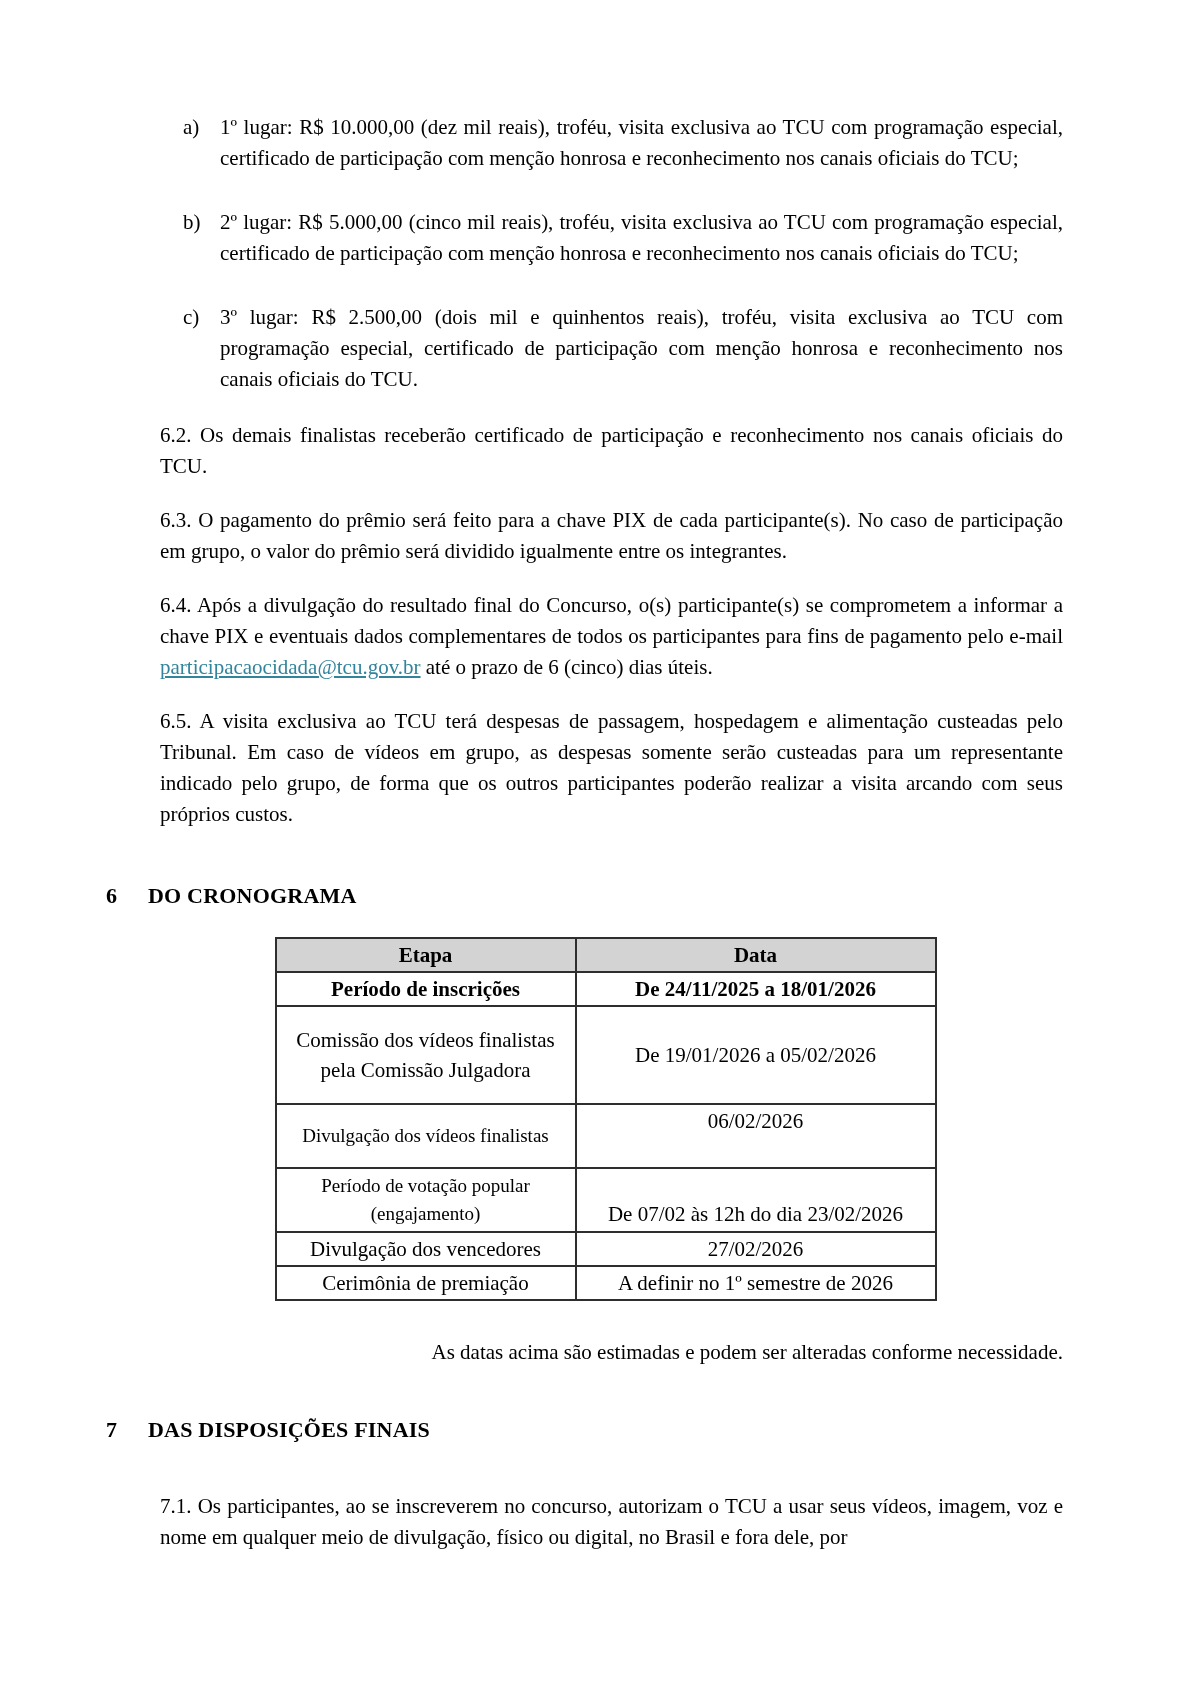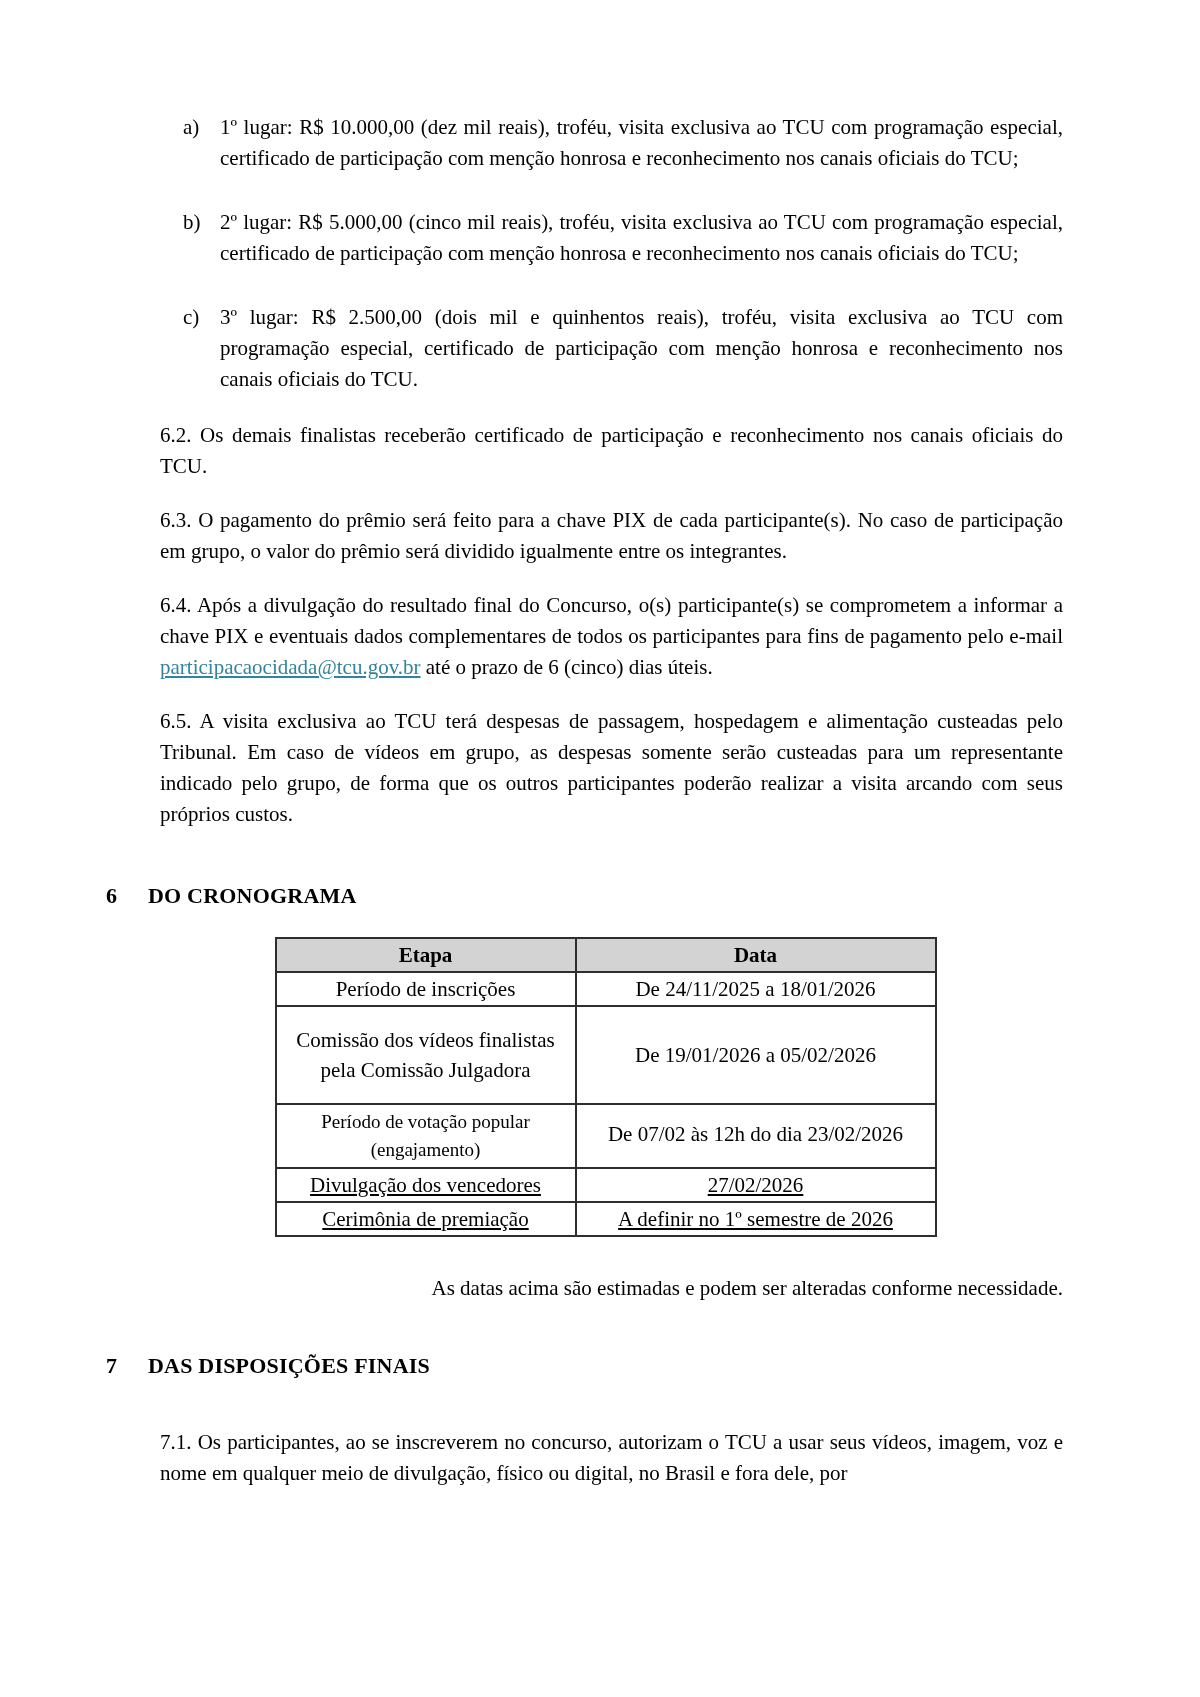--- a/index.html
+++ b/index.html
@@ -54,27 +54,27 @@
     border: 2px solid var(--border);
     text-align: center;
     padding: 1px 6px;
     line-height: 30px;
   }
   table.schedule th {
     background: var(--table-header-bg);
     font-weight: bold;
     height: 34px;
   }
-  tr.r1 td { height: 26px; }
+  tr.r1 td { height: 26px; font-weight: bold; }
   tr.r2 td { height: 98px; }
   tr.r3 td, tr.r4 td { height: 64px; }
-  tr.r5 td, tr.r6 td { height: 33px; text-decoration: underline; }
+  tr.r5 td, tr.r6 td { height: 33px; }
   tr.r3 td.etapa, tr.r4 td.etapa { font-size: 19px; line-height: 28px; }
   tr.r3 td.data { vertical-align: top; }
-  tr.r4 td.data { vertical-align: bottom; padding-bottom: 18px; }
+  tr.r4 td.data { vertical-align: bottom; padding-bottom: 2px; }
   
   p.note { margin: 36px 0 0 40px; text-align: right; }
   
   p.p71 { margin-top: 46px; }
 </style>
 </head>
 <body>
 
 <div class="page">
 
@@ -119,20 +119,24 @@
     </thead>
     <tbody>
       <tr class="r1">
         <td class="etapa">Período de inscrições</td>
         <td class="data">De 24/11/2025 a 18/01/2026</td>
       </tr>
       <tr class="r2">
         <td class="etapa">Comissão dos vídeos finalistas pela Comissão Julgadora</td>
         <td class="data">De 19/01/2026 a 05/02/2026</td>
       </tr>
+      <tr class="r3">
+        <td class="etapa">Divulgação dos vídeos finalistas</td>
+        <td class="data">06/02/2026</td>
+      </tr>
       <tr class="r4">
         <td class="etapa">Período de votação popular (engajamento)</td>
         <td class="data">De 07/02 às 12h do dia 23/02/2026</td>
       </tr>
       <tr class="r5">
         <td class="etapa">Divulgação dos vencedores</td>
         <td class="data">27/02/2026</td>
       </tr>
       <tr class="r6">
         <td class="etapa">Cerimônia de premiação</td>

